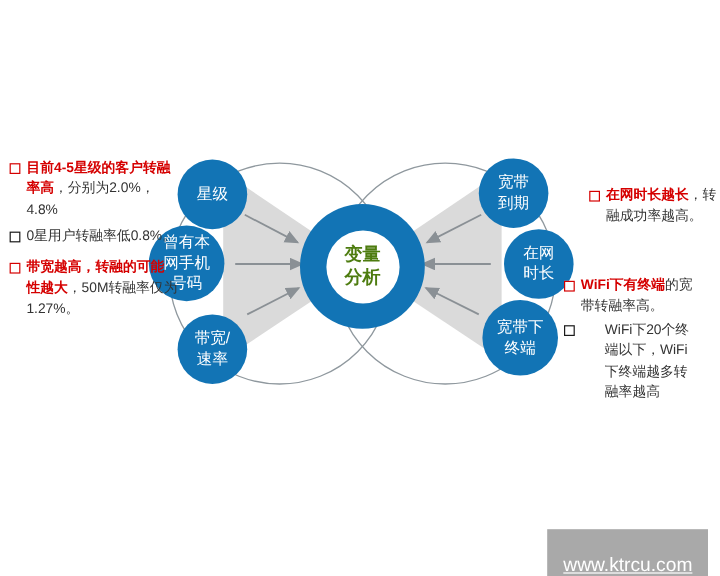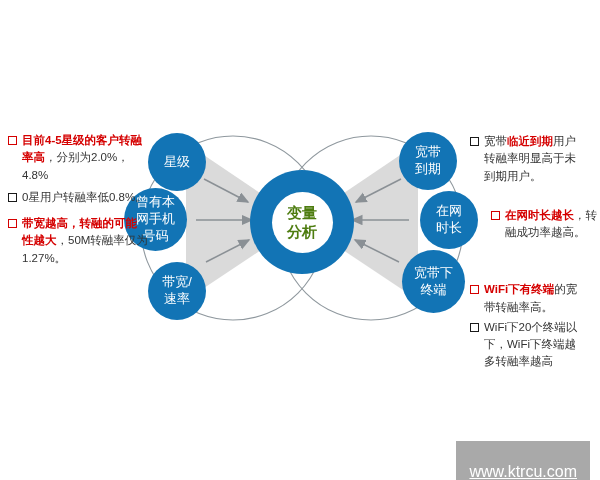--- a/index.html
+++ b/index.html
@@ -42,21 +42,21 @@
   .note .bullet{flex:0 0 auto;width:7px;height:7px;border:1.7px solid #1a1a1a;background:#fff;margin:4px 5px 0 0;}
   .note .bullet.red{border-color:#d50000;}
   .note p{margin:0;font-size:11.5px;line-height:1.5;color:#333;}
   .em{color:#d50000;font-weight:bold;}
   .nl1{margin-top:0;}
   .notes-left .nl2{margin-top:5px;}
   .notes-left .nl3{margin-top:8px;}
   .notes-left .nl4{margin-top:9px;}
   .notes-right .nr2{margin-top:22px;margin-left:21px;}
   .notes-right .nr3{margin-top:40px;}
-  .notes-right .nr4{margin-top:3px;}
+  .notes-right .nr4{margin-top:3px;gap:20px;}
 </style>
 </head>
 <body>
 
 <div class="stage">
 
 
   <svg class="diagram-svg" viewBox="0 0 600 480" xmlns="http://www.w3.org/2000/svg">
     <defs>
       <marker id="ah" markerWidth="9" markerHeight="8" refX="7" refY="3.5" orient="auto">
@@ -120,24 +120,20 @@
       <span class="bullet"></span>
       <p><span>0星用户转融率低0.8%。</span></p>
     </div>
     <div class="note nl4">
       <span class="bullet red"></span>
       <p><span class="em">带宽越高，转融的可能性越大</span><span>，50M转融率仅为1.27%。</span></p>
     </div>
   </div>
 
   <div class="notes notes-right">
-    <div class="note nr1">
-      <span class="bullet"></span>
-      <p><span>宽带</span><span class="em">临近到期</span><span>用户转融率明显高于未到期用户。</span></p>
-    </div>
     <div class="note nr2">
       <span class="bullet red"></span>
       <p><span class="em">在网时长越长</span><span>，转融成功率越高。</span></p>
     </div>
     <div class="note nr3">
       <span class="bullet red"></span>
       <p><span class="em">WiFi下有终端</span><span>的宽带转融率高。</span></p>
     </div>
     <div class="note nr4">
       <span class="bullet"></span>

